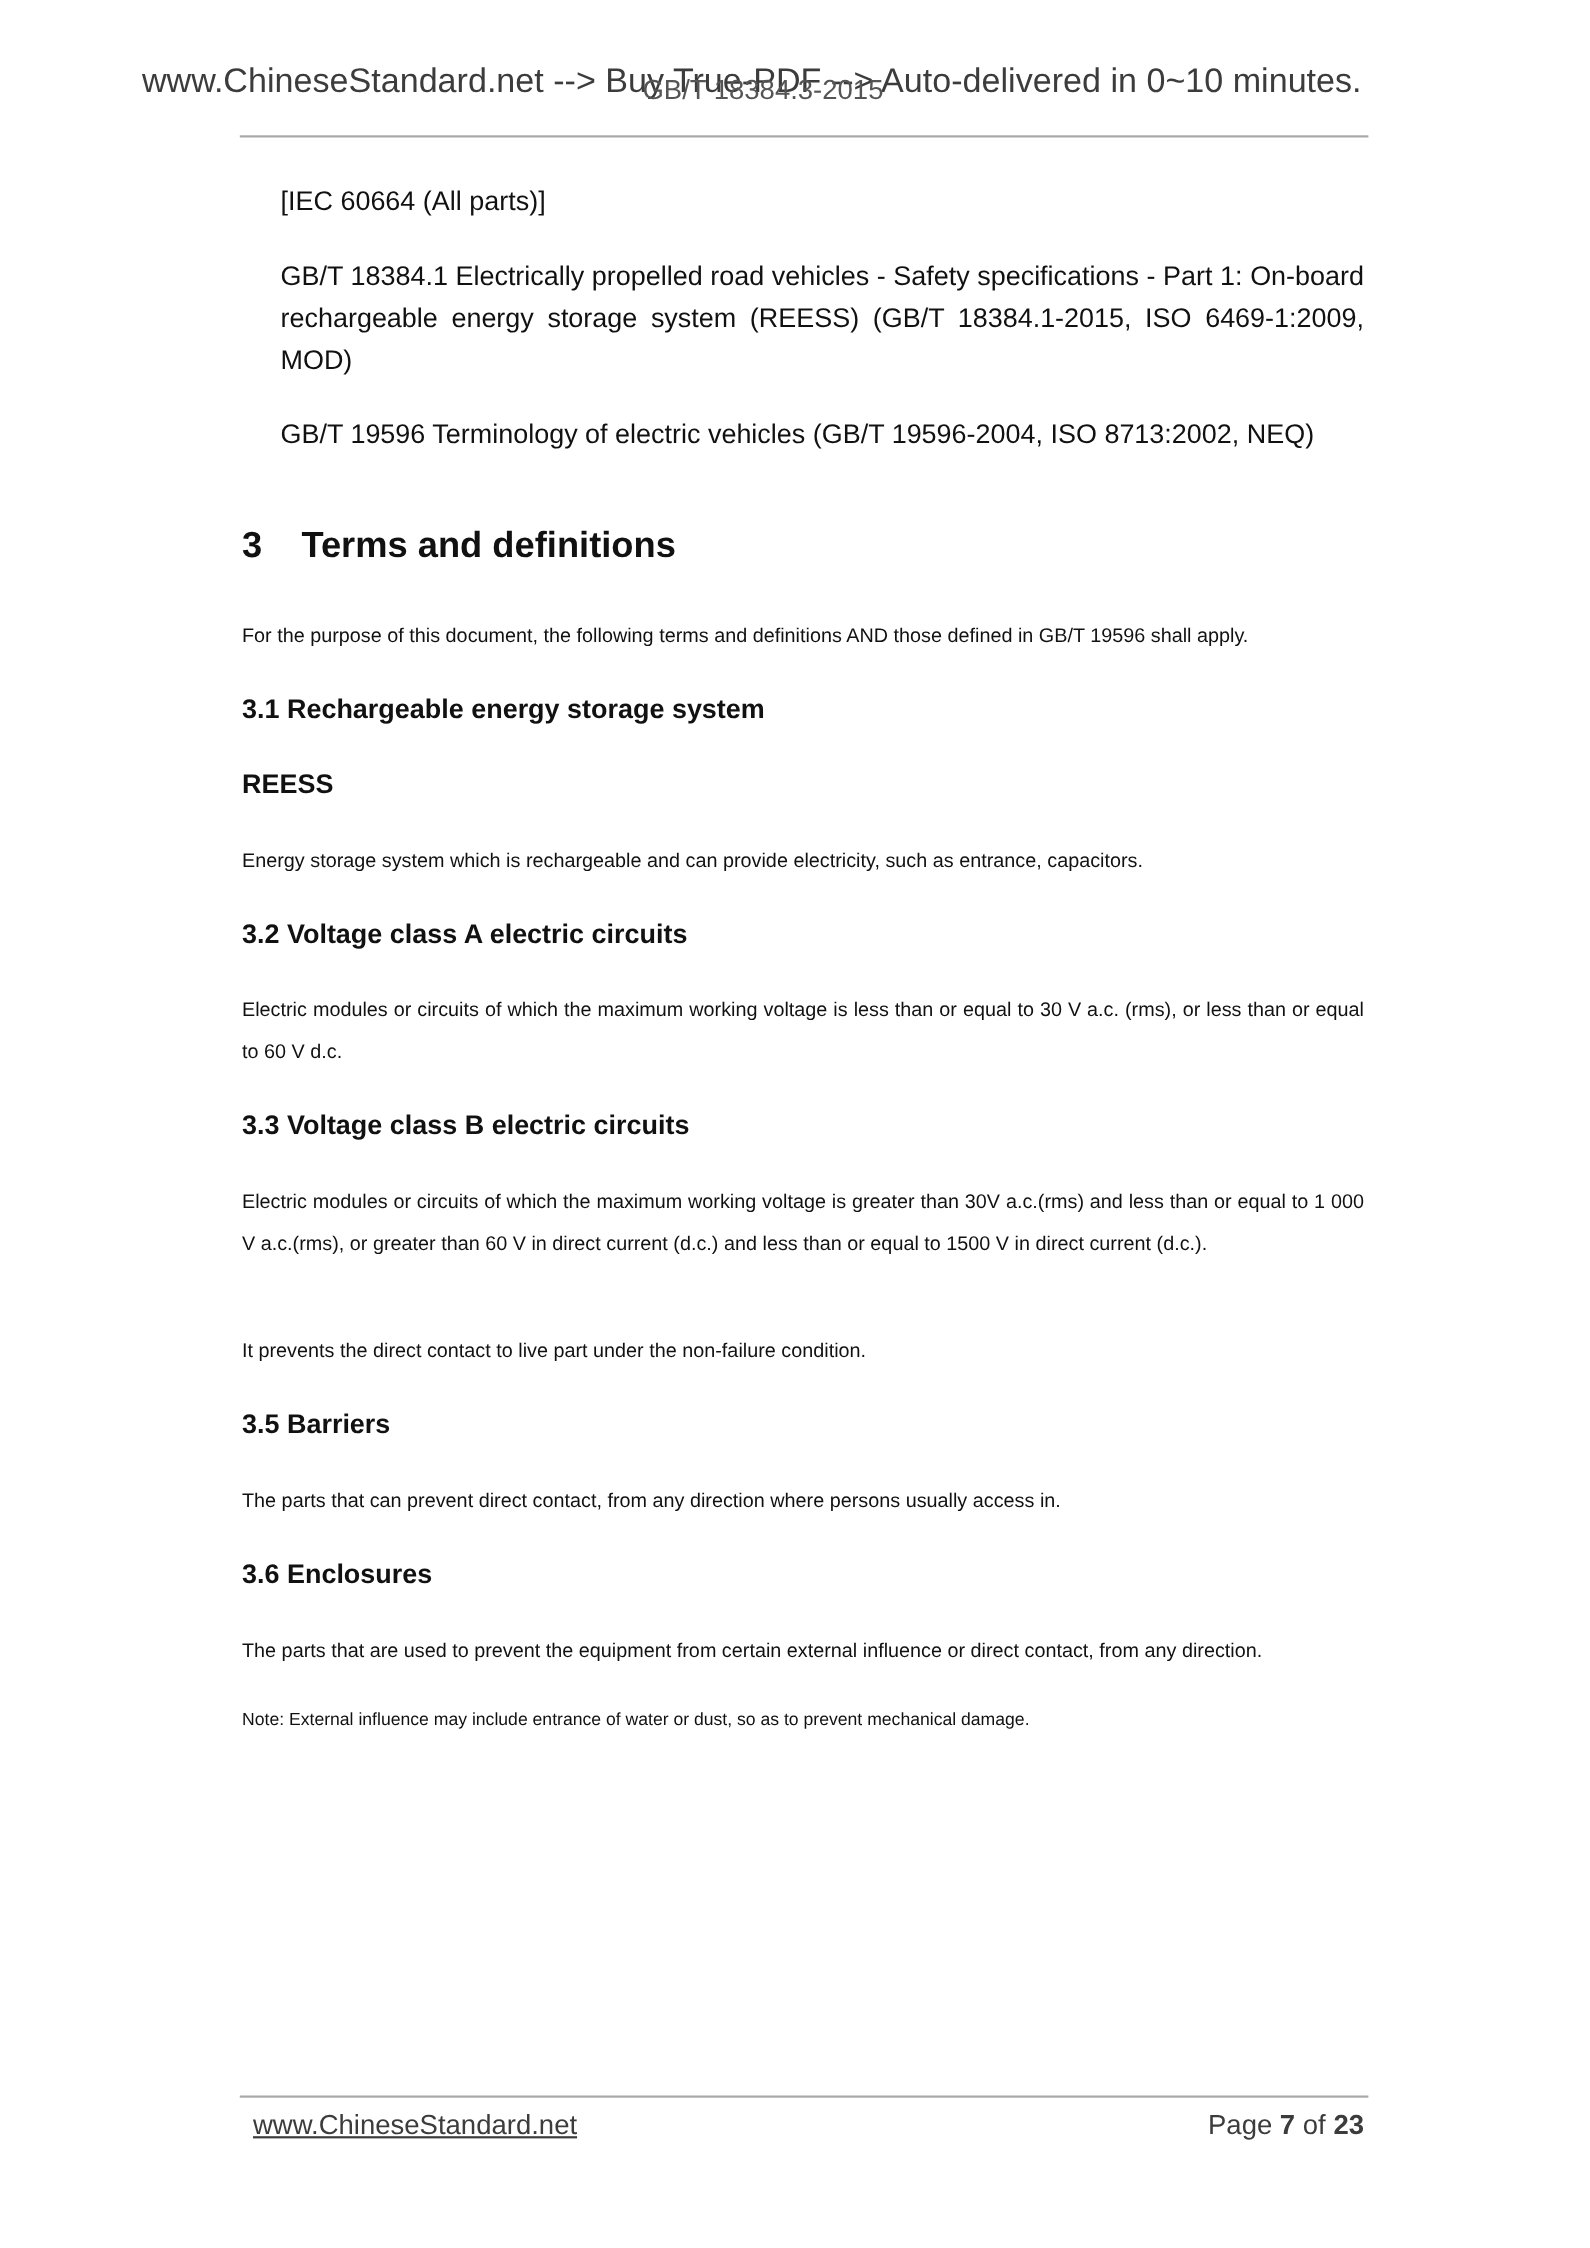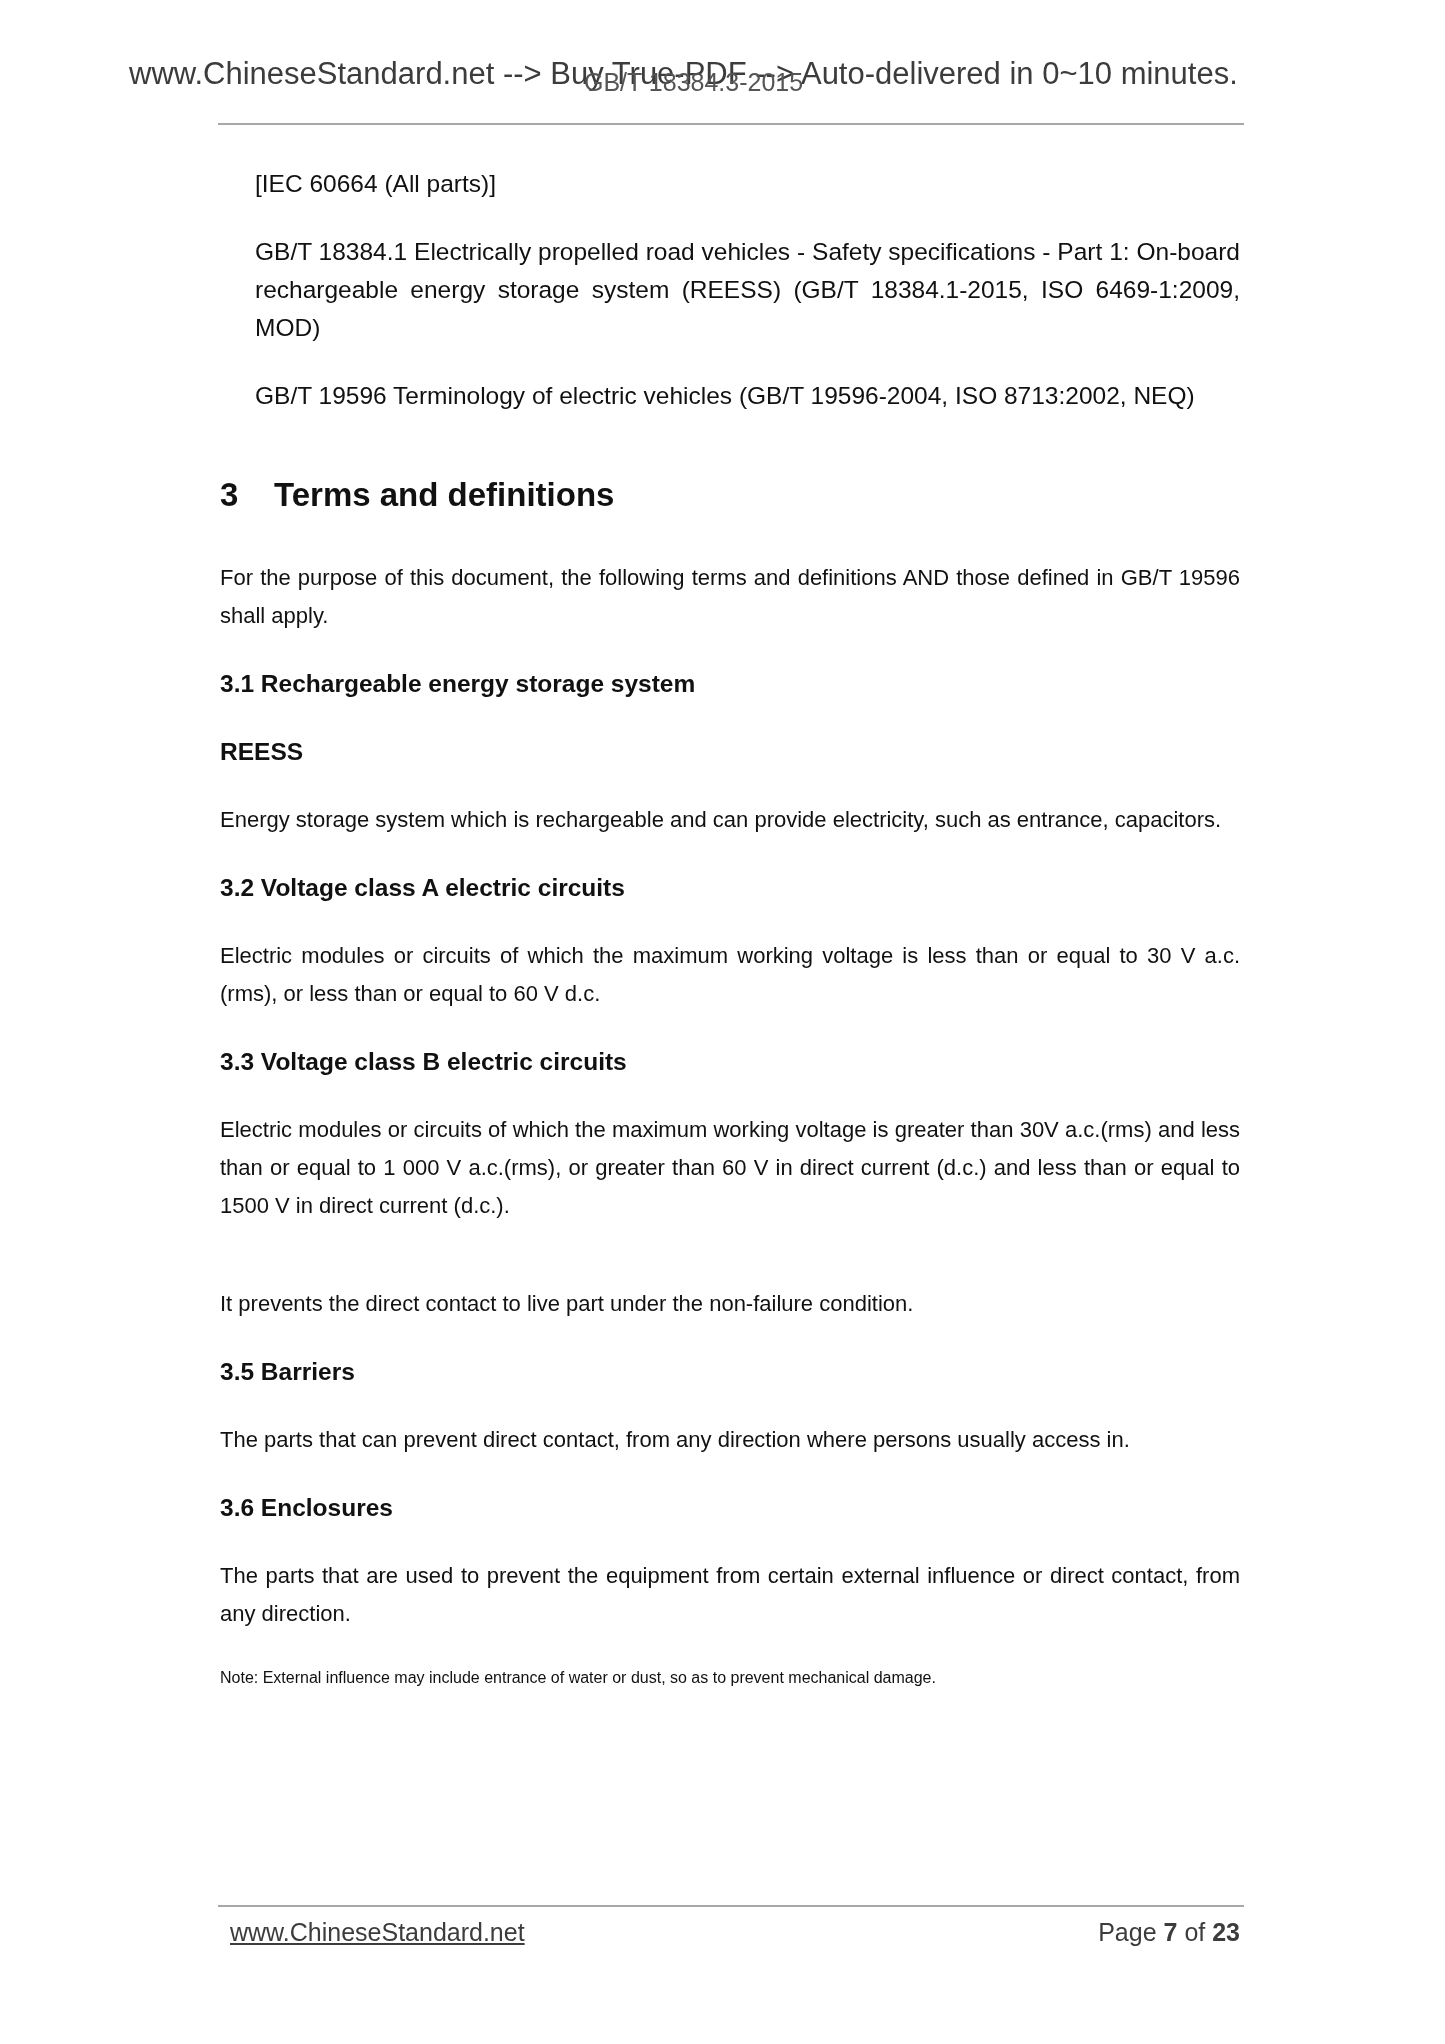--- a/index.html
+++ b/index.html
@@ -10,21 +10,21 @@
                 white-space: nowrap; letter-spacing: 0px; }
   .hdr-doc { position: absolute; left: 584px; top: 12px; font-size: 25px; color: #555;
              white-space: nowrap; }
   .hdr-rule { position: absolute; top: 123px; left: 218px; width: 1026px; height: 0;
               border-top: 2px solid #a8a8a8; }
   .content { position: absolute; left: 220px; top: 165px; width: 1020px; }
   .ref { margin: 0 0 0 35px; font-size: 24.5px; line-height: 38px; text-align: justify; }
   .ref + .ref { margin-top: 30px; }
   .sec-h { font-size: 33px; font-weight: bold; margin: 60px 0 0 0; line-height: 40px; }
   .sec-h .num { display: inline-block; width: 54px; }
-  .p { font-size: 22px; line-height: 38px; margin: 0; text-align: justify; }
+  .p { font-size: 18px; line-height: 38px; margin: 0; text-align: justify; }
   .sub-h { font-size: 24.5px; font-weight: bold; line-height: 38px; margin: 0; }
   .gap-lg { height: 44px; }
   .gap-md { height: 30px; }
   .note { font-size: 16px; line-height: 30px; margin: 0; color: #111; }
   .ftr-rule { position: absolute; top: 1905px; left: 218px; width: 1026px; height: 0;
               border-top: 2px solid #a8a8a8; }
   .ftr-link { position: absolute; top: 1918px; left: 230px; font-size: 25px; color: #3c3c3c;
               text-decoration: underline; }
   .ftr-page { position: absolute; top: 1918px; right: 205px; font-size: 25px; color: #3c3c3c; }
   .ftr-page b { font-weight: bold; }

